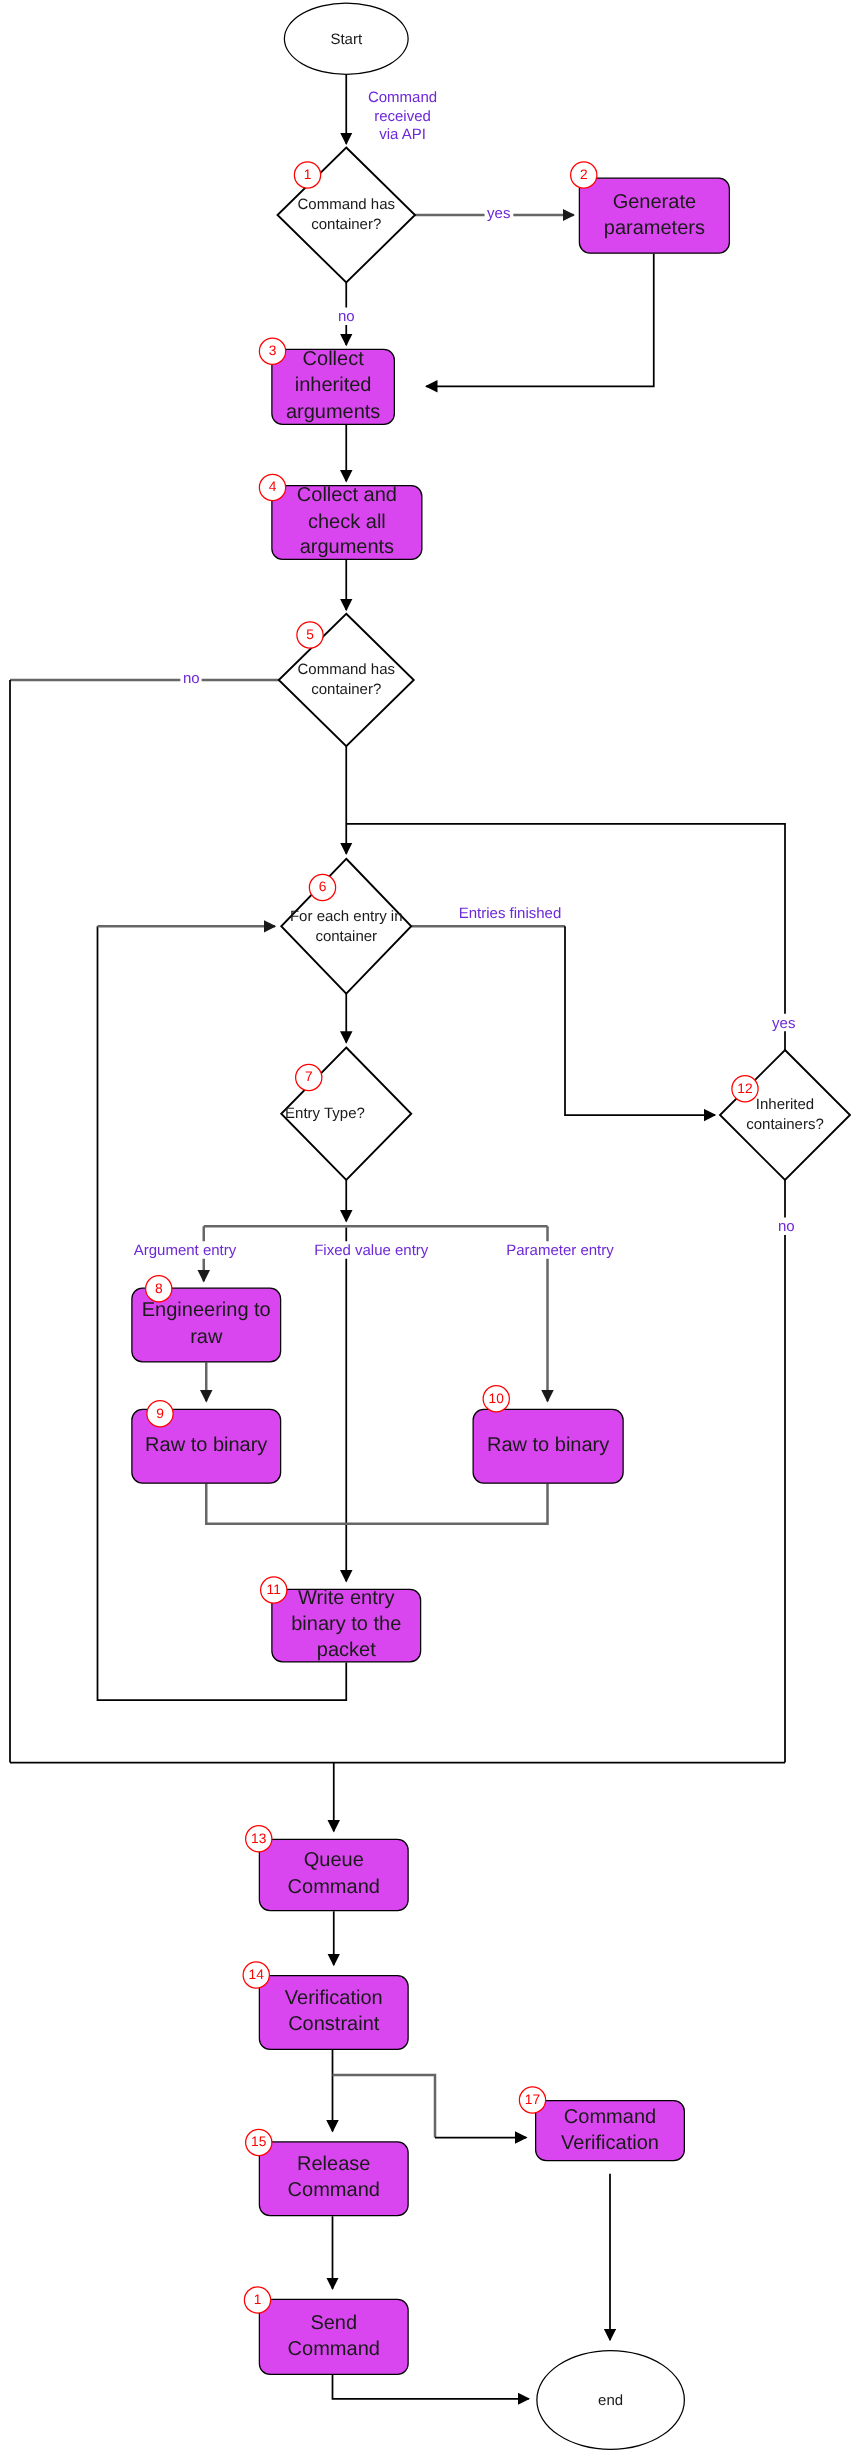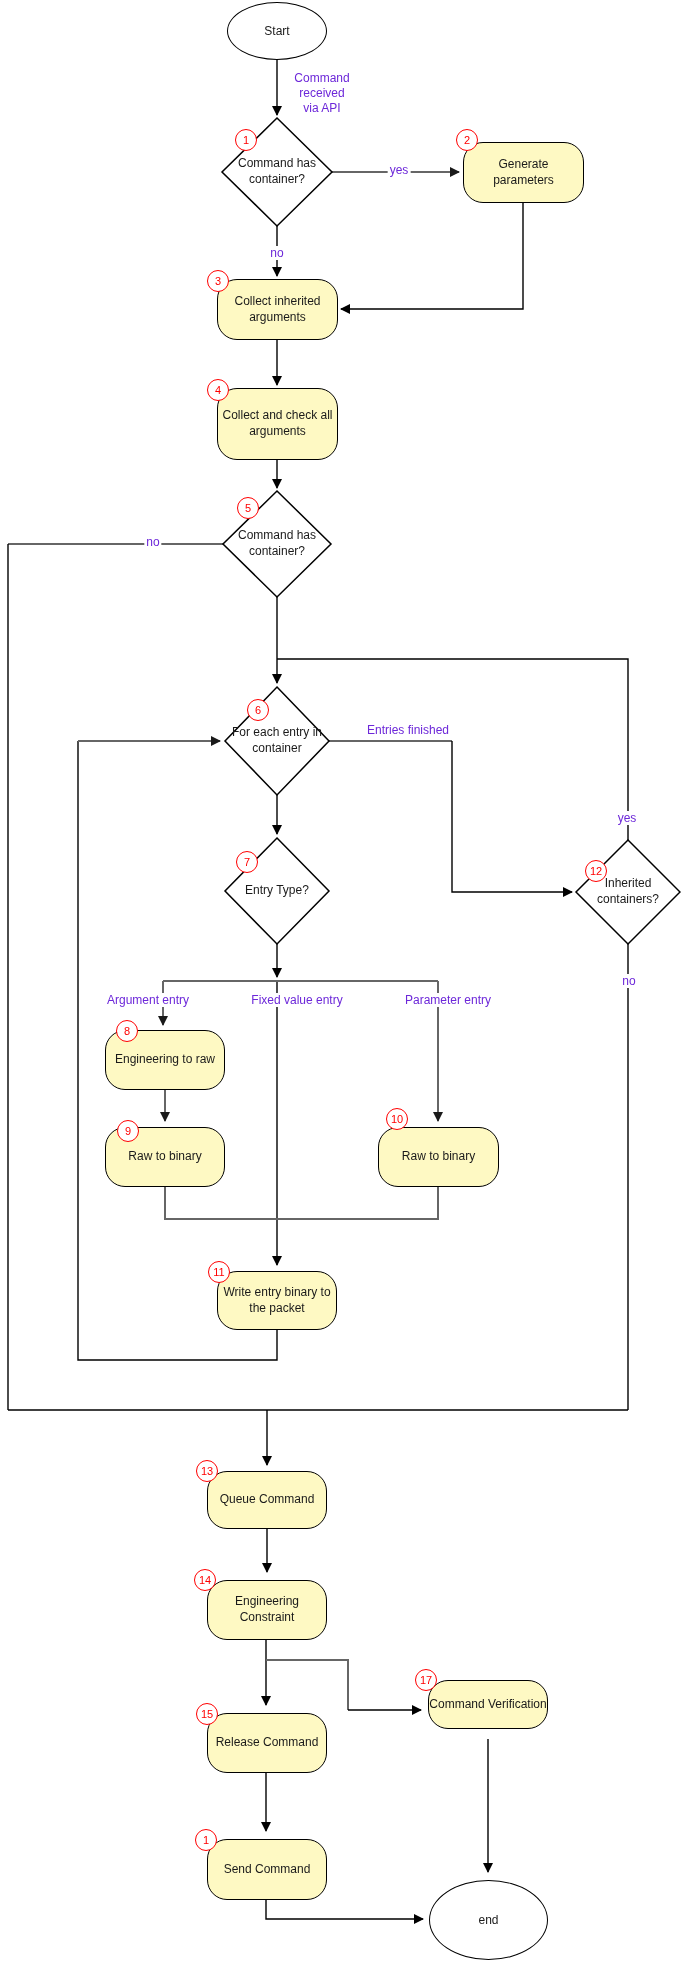--- a/index.html
+++ b/index.html
@@ -9,24 +9,24 @@
     background:#ffffff;
     font-family:"Liberation Sans", sans-serif;
     color:#1a1a1a;
     overflow:hidden;
   }
   #wires{position:absolute;left:0;top:0;z-index:1;}
   .rect-node{
     position:absolute;z-index:3;
     display:flex;align-items:center;justify-content:center;
     text-align:center;
-    background:#fef9c3;
+    background:#d946ef;
     border:1.5px solid #000000;
-    border-radius:20px;
-    font-size:12px;line-height:1.3;
+    border-radius:9px;
+    font-size:16px;line-height:1.3;
     padding:2px 3px;box-sizing:border-box;
   }
   .terminator{
     position:absolute;z-index:3;
     display:flex;align-items:center;justify-content:center;
     text-align:center;
     background:#ffffff;
     border:1.5px solid #000000;
     border-radius:50%;
     font-size:12px;box-sizing:border-box;
@@ -110,36 +110,36 @@
     <polygon points="277,491 331,544 277,597 223,544" fill="#ffffff" stroke="#000000" stroke-width="1.5"></polygon>
     <polygon points="277,687 329,741 277,795 225,741" fill="#ffffff" stroke="#000000" stroke-width="1.5"></polygon>
     <polygon points="277,838 329,891 277,944 225,891" fill="#ffffff" stroke="#000000" stroke-width="1.5"></polygon>
     <polygon points="628,840 680,892 628,944 576,892" fill="#ffffff" stroke="#000000" stroke-width="1.5"></polygon>
   </svg>
 
   <div class="terminator" style="left:227px;top:2px;width:100px;height:58px;">Start</div>
   <div class="terminator" style="left:429px;top:1880px;width:119px;height:80px;">end</div>
 
   <div class="rect-node" style="left:463px;top:142px;width:121px;height:61px;">Generate parameters</div>
-  <div class="rect-node" style="left:217px;top:279px;width:121px;height:61px;">Collect inherited arguments</div>
-  <div class="rect-node" style="left:217px;top:388px;width:121px;height:72px;">Collect and check all arguments</div>
+  <div class="rect-node" style="left:217px;top:279px;width:99px;height:61px;">Collect inherited arguments</div>
+  <div class="rect-node" style="left:217px;top:388px;width:121px;height:60px;">Collect and check all arguments</div>
   <div class="rect-node" style="left:105px;top:1030px;width:120px;height:60px;">Engineering to raw</div>
   <div class="rect-node" style="left:105px;top:1127px;width:120px;height:60px;">Raw to binary</div>
   <div class="rect-node" style="left:378px;top:1127px;width:121px;height:60px;">Raw to binary</div>
   <div class="rect-node" style="left:217px;top:1271px;width:120px;height:59px;">Write entry binary to the packet</div>
   <div class="rect-node" style="left:207px;top:1471px;width:120px;height:58px;">Queue Command</div>
-  <div class="rect-node" style="left:207px;top:1580px;width:120px;height:60px;">Engineering Constraint</div>
+  <div class="rect-node" style="left:207px;top:1580px;width:120px;height:60px;">Verification Constraint</div>
   <div class="rect-node" style="left:207px;top:1713px;width:120px;height:60px;">Release Command</div>
   <div class="rect-node" style="left:207px;top:1839px;width:120px;height:61px;">Send Command</div>
   <div class="rect-node" style="left:428px;top:1680px;width:120px;height:49px;padding:2px 0;">Command Verification</div>
 
   <div class="diamond-label" style="left:277px;top:172px;width:100px;">Command has container?</div>
   <div class="diamond-label" style="left:277px;top:544px;width:100px;">Command has container?</div>
   <div class="diamond-label" style="left:277px;top:741px;width:95px;">For each entry in container</div>
-  <div class="diamond-label" style="left:277px;top:891px;width:90px;">Entry Type?</div>
+  <div class="diamond-label" style="left:260px;top:891px;width:90px;">Entry Type?</div>
   <div class="diamond-label" style="left:628px;top:892px;width:80px;">Inherited containers?</div>
 
   <div class="badge" style="left:246px;top:140px;">1</div>
   <div class="badge" style="left:467px;top:140px;">2</div>
   <div class="badge" style="left:218px;top:281px;">3</div>
   <div class="badge" style="left:218px;top:390px;">4</div>
   <div class="badge" style="left:248px;top:508px;">5</div>
   <div class="badge" style="left:258px;top:710px;">6</div>
   <div class="badge" style="left:247px;top:862px;">7</div>
   <div class="badge" style="left:127px;top:1031px;">8</div>

